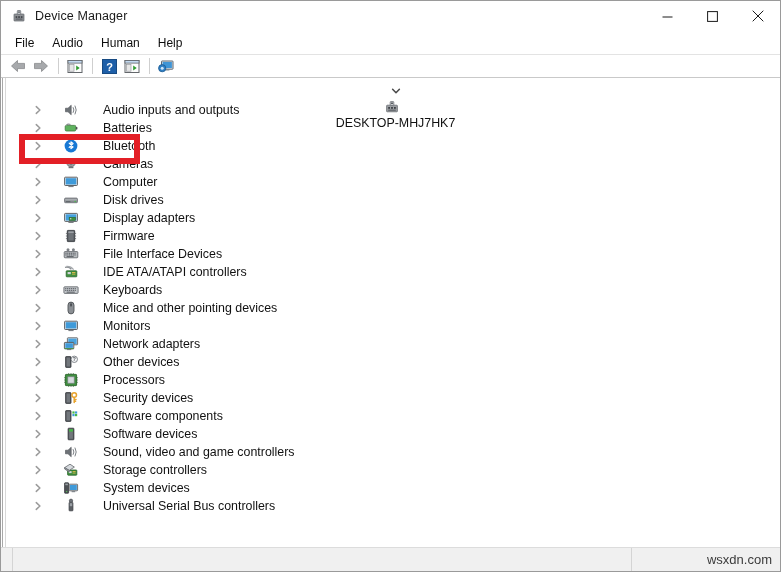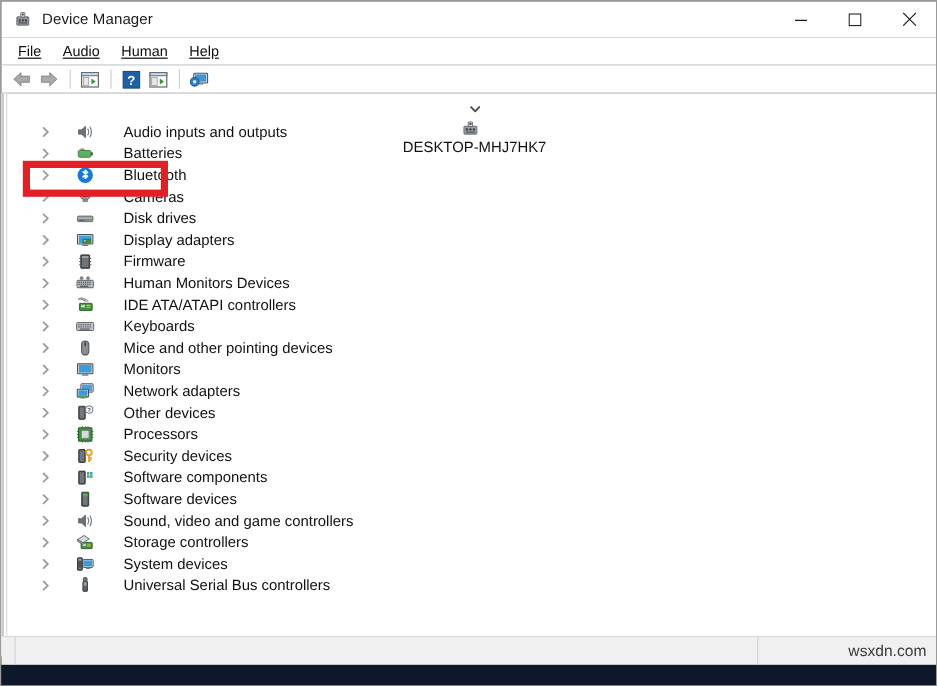--- a/index.html
+++ b/index.html
@@ -8,21 +8,21 @@
     background: #ffffff;
   }
   body {
     font-family: "Liberation Sans", sans-serif;
     -webkit-font-smoothing: antialiased;
   }
   #app {
     position: relative;
     width: 781px;
     height: 572px;
-    background: #0f172a;
+    background: #a3a3a3;
     overflow: hidden;
     box-sizing: border-box;
     border: 1px solid #9a9a9a;
   }
 
   
   .titlebar {
     position: relative;
     height: 30px;
     background: #ffffff;
@@ -69,21 +69,20 @@
     align-items: center;
     padding-left: 5px;
     box-sizing: border-box;
   }
   .menu-item {
     font-size: 12px;
     color: #0d0d0d;
     padding: 2px 9px;
     white-space: nowrap;
     line-height: 16px;
-    text-decoration: underline;
   }
 
   
   .toolbar {
     height: 24px;
     background: #ffffff;
     border-top: 1px solid #e3e3e3;
     border-bottom: 1px solid #c9c9c9;
     display: flex;
     align-items: center;
@@ -179,21 +178,21 @@
     box-sizing: border-box;
     background: transparent;
     pointer-events: none;
   }
 
   
   .statusbar {
     position: absolute;
     left: 0;
     right: 0;
-    bottom: 17px;
+    bottom: 0;
     height: 24px;
     background: #f0f0f0;
     border-top: 1px solid #dcdcdc;
     display: flex;
     align-items: center;
     box-sizing: border-box;
   }
   .sb-cell {
     height: 100%;
     box-sizing: border-box;
@@ -387,20 +386,35 @@
             <circle cx="8" cy="6.6" r="4.1" fill="#9a9ea2" stroke="#5a5e63" stroke-width="0.8"></circle>
             <circle cx="8" cy="6.6" r="2" fill="#3c4045"></circle>
             <circle cx="7.3" cy="5.9" r="0.7" fill="#d6dade"></circle>
             <rect x="5.6" y="11" width="4.8" height="1.2" fill="#6b6f74"></rect>
             <rect x="7.3" y="9.9" width="1.4" height="1.5" fill="#7d8186"></rect>
           </svg>
         </span>
         <span class="node-label">Cameras</span>
       </div>
 
+      <div class="row child">
+        <span class="twisty">
+          <svg width="10" height="10" viewBox="0 0 10 10">
+              <path d="M3.3 1.6 L6.9 5 L3.3 8.4" fill="none" stroke="#9b9b9b" stroke-width="1.5" stroke-linecap="round" stroke-linejoin="round"></path>
+            </svg>
+        </span>
+        <span class="node-icon">
+          <svg width="16" height="16" viewBox="0 0 16 16">
+            <rect x="1.6" y="3.2" width="12.8" height="8.3" rx="0.7" fill="#e3e6e9" stroke="#4d5156" stroke-width="0.9"></rect>
+            <rect x="2.7" y="4.2" width="10.6" height="6.3" fill="#3f9ad9"></rect>
+            <rect x="5.4" y="11.8" width="5.2" height="1.3" fill="#7b7f84"></rect>
+          </svg>
+        </span>
+        <span class="node-label">Computer</span>
+      </div>
 
       <div class="row child">
         <span class="twisty">
           <svg width="10" height="10" viewBox="0 0 10 10">
               <path d="M3.3 1.6 L6.9 5 L3.3 8.4" fill="none" stroke="#9b9b9b" stroke-width="1.5" stroke-linecap="round" stroke-linejoin="round"></path>
             </svg>
         </span>
         <span class="node-icon">
           <svg width="16" height="16" viewBox="0 0 16 16">
             <rect x="1.6" y="6.1" width="12.8" height="4.6" rx="1" fill="#a9adb1" stroke="#5a5e63" stroke-width="0.8"></rect>
@@ -473,21 +487,21 @@
               <rect x="6" y="8.4" width="1.2" height="1.1"></rect>
                 <rect x="7.8" y="8.4" width="1.2" height="1.1"></rect>
               <rect x="9.6" y="8.4" width="1.2" height="1.1"></rect>
                 <rect x="11.4" y="8.4" width="1.2" height="1.1"></rect>
               <rect x="3.6" y="10.1" width="7" height="1.1"></rect>
             </g>
             <circle cx="5" cy="3.8" r="1.5" fill="#7d8186"></circle>
             <circle cx="10.4" cy="3.8" r="1.5" fill="#7d8186"></circle>
           </svg>
         </span>
-        <span class="node-label">Human Monitors Devices</span>
+        <span class="node-label">File Interface Devices</span>
       </div>
 
       <div class="row child">
         <span class="twisty">
           <svg width="10" height="10" viewBox="0 0 10 10">
               <path d="M3.3 1.6 L6.9 5 L3.3 8.4" fill="none" stroke="#9b9b9b" stroke-width="1.5" stroke-linecap="round" stroke-linejoin="round"></path>
             </svg>
         </span>
         <span class="node-icon">
           <svg width="16" height="16" viewBox="0 0 16 16">

